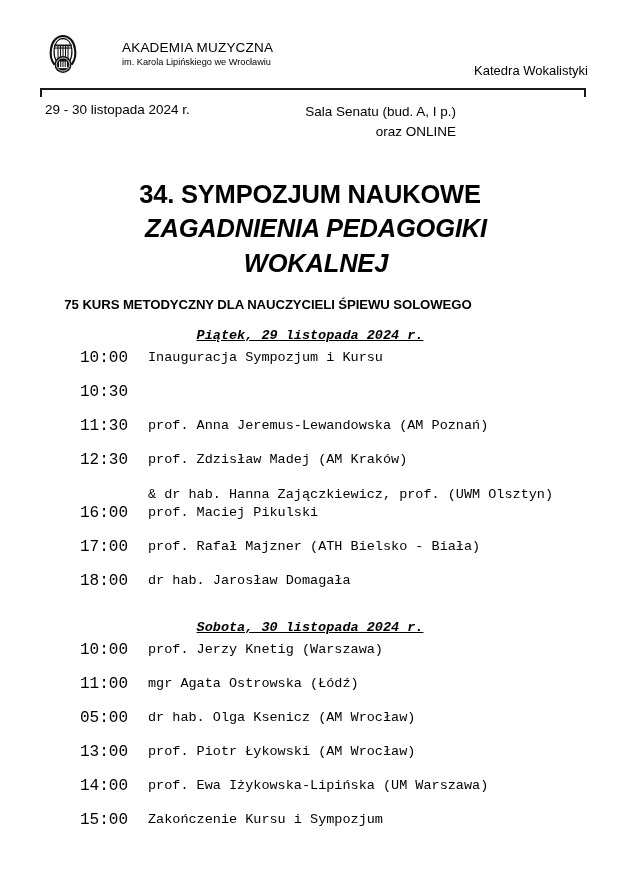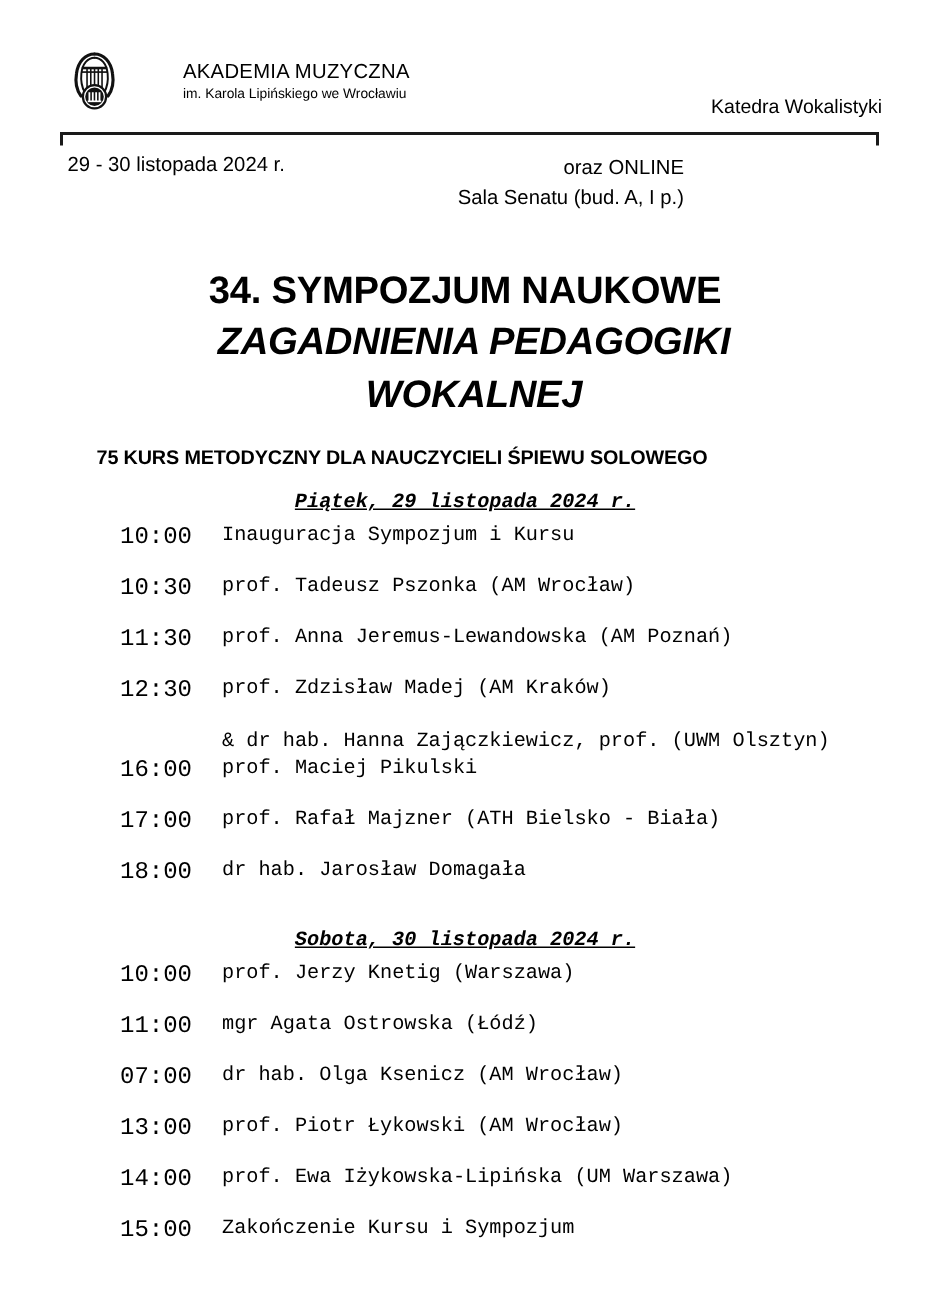--- a/index.html
+++ b/index.html
@@ -237,43 +237,42 @@
 
 <div class="rule-wrap">
   <div class="rule-line"></div>
   <div class="rule-tick left"></div>
   <div class="rule-tick right"></div>
 </div>
 
 <div class="meta">
   <div class="meta-date">29 - 30 listopada 2024 r.</div>
   <div class="meta-venue">
+    <div>Sala Senatu (bud. A, I p.)</div>
     <div>oraz ONLINE</div>
-    <div>Sala Senatu (bud. A, I p.)</div>
   </div>
 </div>
 
 <div class="titles">
   <div class="title-main">34. SYMPOZJUM NAUKOWE</div>
   <div class="title-italic">ZAGADNIENIA PEDAGOGIKI</div>
   <div class="title-italic">WOKALNEJ</div>
 </div>
 
 <div class="subtitle">75 KURS METODYCZNY DLA NAUCZYCIELI ŚPIEWU SOLOWEGO</div>
 
 <div class="schedule" id="schedule-root">
     <div class="day-header">Piątek, 29 listopada 2024 r.</div>
     <div class="rows">
       <div class="row">
         <div class="row-time">10:00</div>
         <div class="row-desc"><span>Inauguracja Sympozjum i Kursu</span></div>
       </div>
       <div class="row">
         <div class="row-time">10:30</div>
-        <div class="row-desc"><span>prof. Tadeusz Pszonka (AM Wrocław)</span></div>
       </div>
       <div class="row">
         <div class="row-time">11:30</div>
         <div class="row-desc"><span>prof. Anna Jeremus-Lewandowska (AM Poznań)</span></div>
       </div>
       <div class="row">
         <div class="row-time">12:30</div>
         <div class="row-desc"><span>prof. Zdzisław Madej (AM Kraków)</span><span class="second-line">&amp; dr hab. Hanna Zajączkiewicz, prof. (UWM Olsztyn)</span></div>
       </div>
       <div class="row">
@@ -293,21 +292,21 @@
     <div class="rows">
       <div class="row">
         <div class="row-time">10:00</div>
         <div class="row-desc"><span>prof. Jerzy Knetig (Warszawa)</span></div>
       </div>
       <div class="row">
         <div class="row-time">11:00</div>
         <div class="row-desc"><span>mgr Agata Ostrowska (Łódź)</span></div>
       </div>
       <div class="row">
-        <div class="row-time">07:00</div>
+        <div class="row-time">05:00</div>
         <div class="row-desc"><span>dr hab. Olga Ksenicz (AM Wrocław)</span></div>
       </div>
       <div class="row">
         <div class="row-time">13:00</div>
         <div class="row-desc"><span>prof. Piotr Łykowski (AM Wrocław)</span></div>
       </div>
       <div class="row">
         <div class="row-time">14:00</div>
         <div class="row-desc"><span>prof. Ewa Iżykowska-Lipińska (UM Warszawa)</span></div>
       </div>

